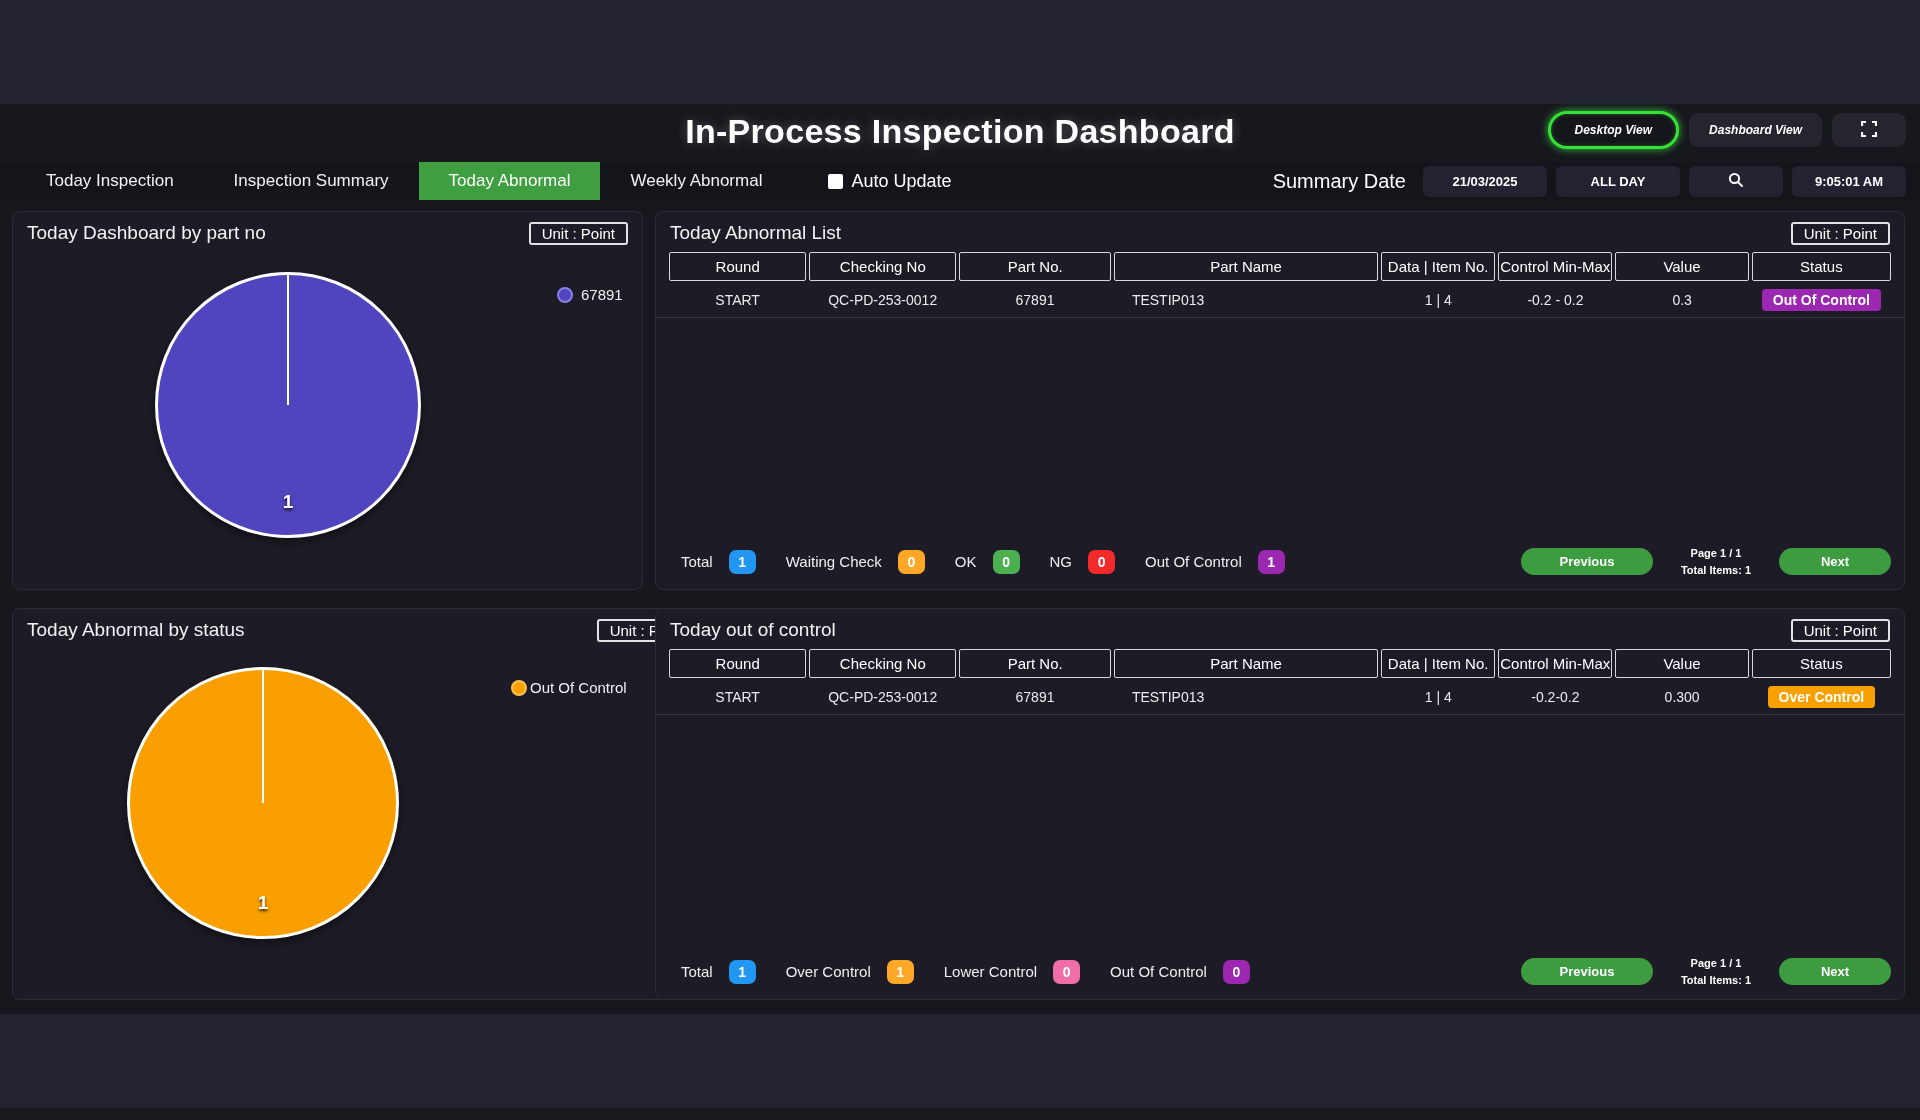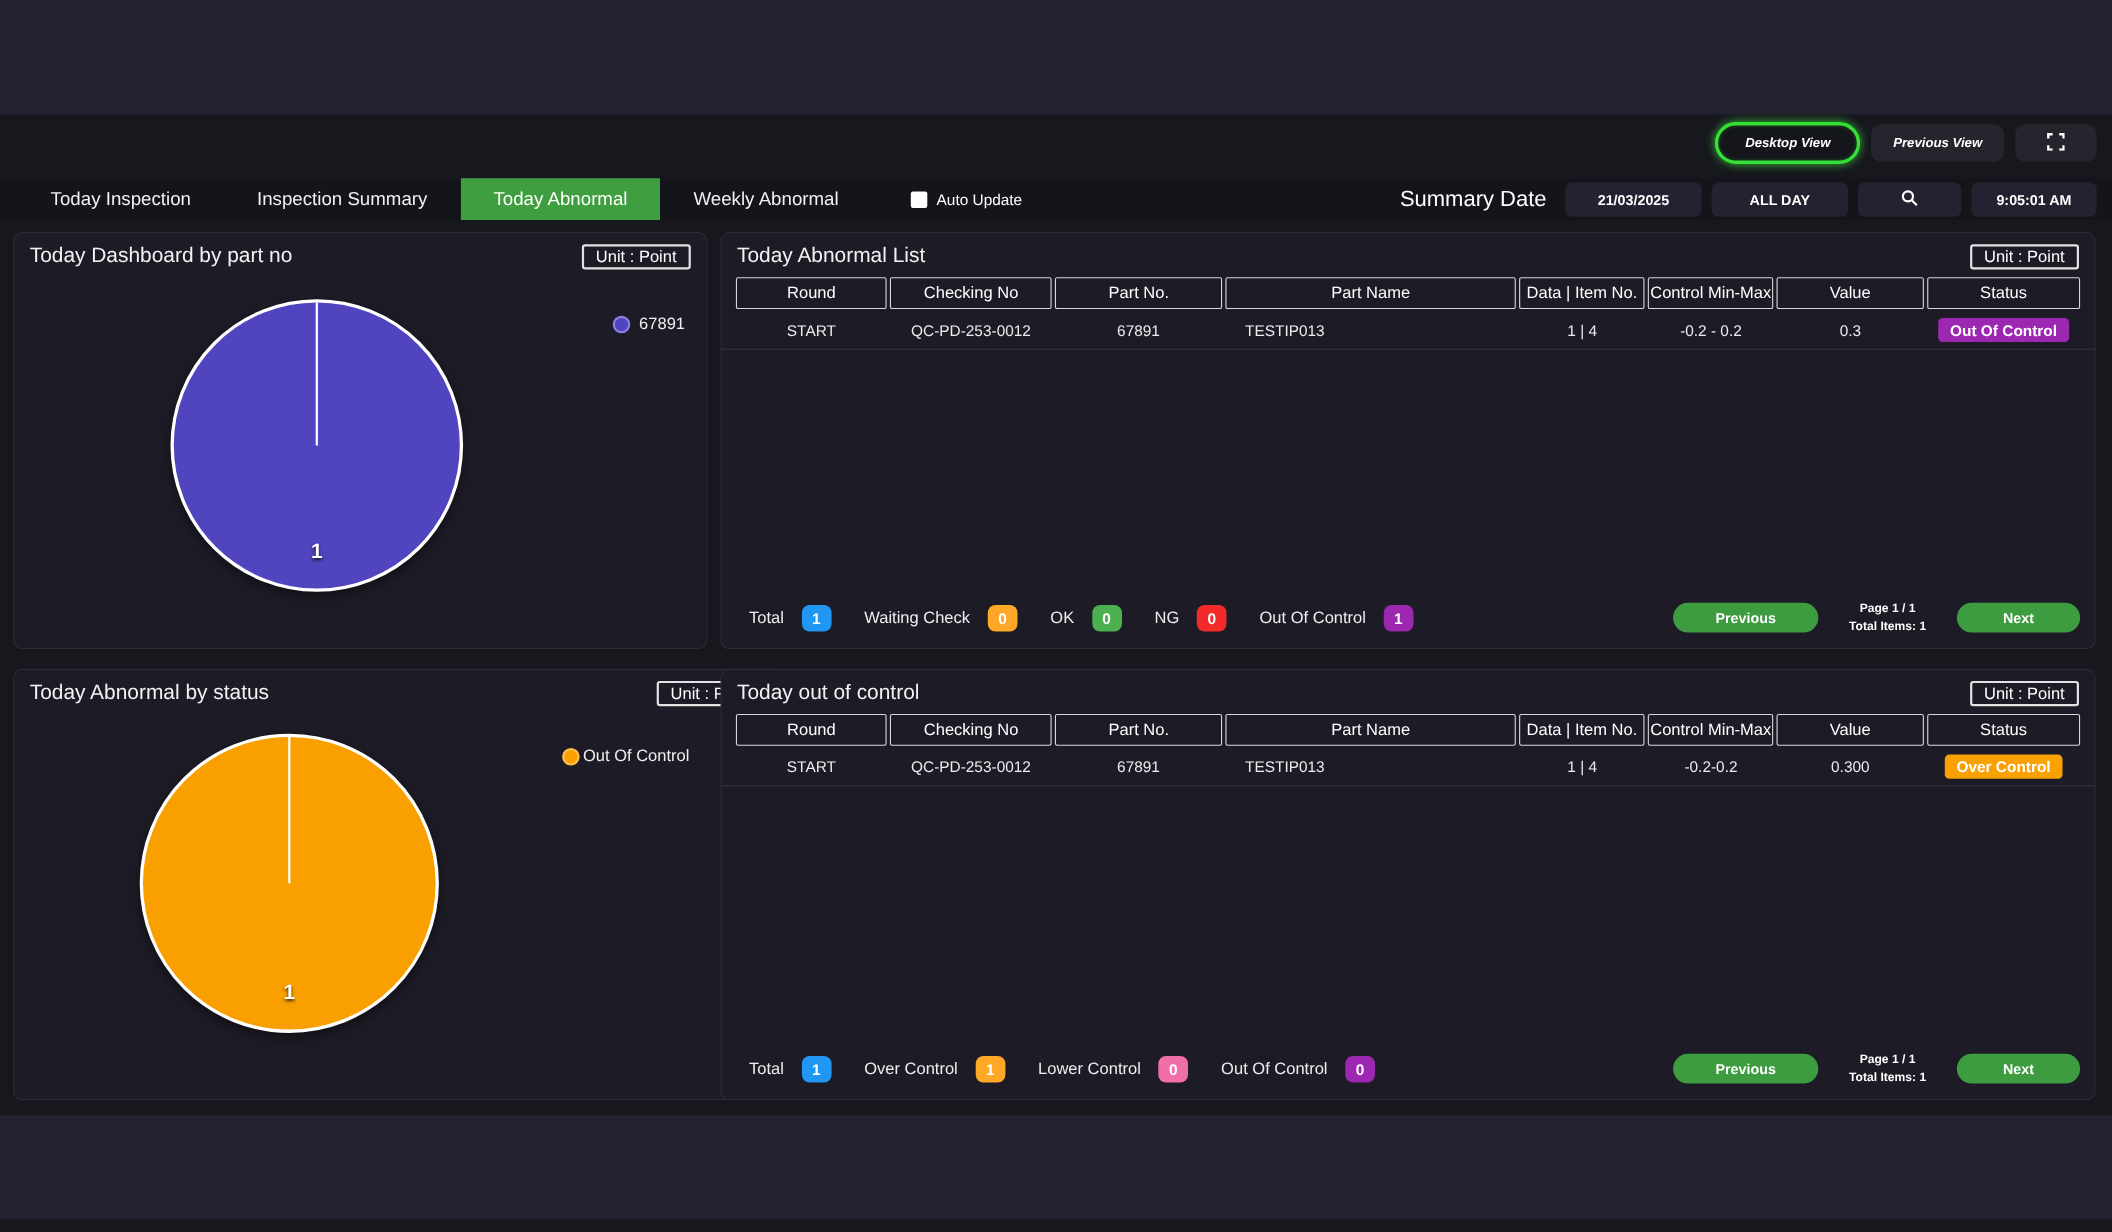--- a/index.html
+++ b/index.html
@@ -17,21 +17,21 @@
   .btn-desktop { height:38px; padding:0 24px; border-radius:19px; background:#15151c; border:3px solid #35e135; box-shadow:0 0 9px rgba(64,255,64,.75), inset 0 0 4px rgba(64,255,64,.3); }
   .btn-dashboard { height:34px; padding:0 20px; border-radius:9px; background:#26252e; }
   .btn-fullscreen { height:34px; width:74px; border-radius:9px; background:#26252e; }
 
   
   .navbar { position:relative; height:38px; background:#14141b; display:flex; align-items:center; padding:0 14px 0 16px; }
   .tab { height:38px; padding:0 30px; display:flex; align-items:center; font-size:17px; color:#f2f2f2; cursor:pointer; white-space:nowrap; }
   .tab.active { background:#3f9e3f; color:#fff; }
   .auto-update { display:flex; align-items:center; gap:8px; margin-left:36px; }
   .checkbox { width:15px; height:15px; background:#ffffff; border-radius:2px; cursor:pointer; }
-  .auto-update-label { font-size:14px; color:#fff; }
+  .auto-update-label { font-size:18px; color:#fff; }
   .nav-right { margin-left:auto; display:flex; align-items:center; gap:9px; }
   .select-date-label { font-size:20px; color:#fff; margin-right:8px; }
   .pill { height:31px; background:#232230; border-radius:6px; color:#fff; font-size:13px; font-weight:bold; display:flex; align-items:center; justify-content:center; cursor:pointer; }
   .pill-date { width:124px; }
   .pill-day { width:124px; }
   .pill-search { width:94px; }
   .pill-time { width:114px; }
 
   
   .panel { position:absolute; background:#1d1c26; border:1px solid #2c2b38; border-radius:8px; }
@@ -82,23 +82,24 @@
   .btn-next { width:112px; }
   .page-info { text-align:center; color:#fff; font-size:11px; font-weight:bold; line-height:1.55; min-width:86px; }
 </style>
 </head>
 <body>
 
 <div class="stage">
   <div class="app">
 
     <div class="titlebar">
+      <div class="page-title">In-Process Inspection Dashboard</div>
       <div class="view-buttons">
         <div class="btn btn-desktop">Desktop View</div>
-        <div class="btn btn-dashboard">Previous View</div>
+        <div class="btn btn-dashboard">Dashboard View</div>
         <div class="btn btn-fullscreen">
           <span>
             <svg width="16" height="16" viewBox="0 0 16 16">
                 <path d="M1 5V1h4 M11 1h4v4 M15 11v4h-4 M5 15H1v-4" stroke="#ffffff" stroke-width="2.2" fill="none"></path>
               </svg>
           </span>
         </div>
       </div>
     </div>
 

